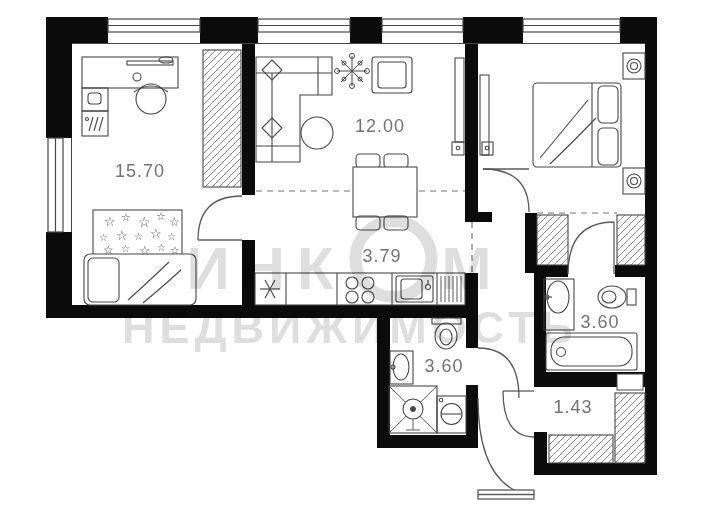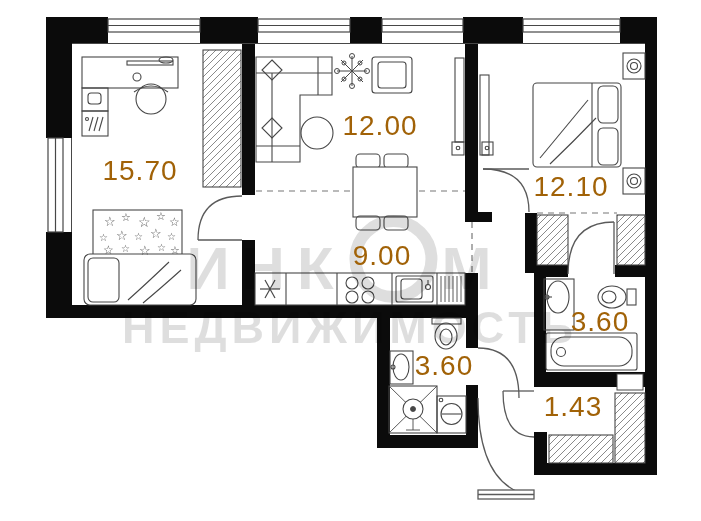--- a/index.html
+++ b/index.html
@@ -1,20 +1,20 @@
 <!DOCTYPE html>
 <html><head>
 <meta charset="utf-8">
 <style>
   html,body{margin:0;padding:0;background:#fff;}
   body{font-family:"Liberation Sans","DejaVu Sans",sans-serif;}
   .plan{position:relative;width:701px;height:521px;background:#fff;overflow:hidden;}
   .plan svg{position:absolute;left:0;top:0;}
-  .room-label{position:absolute;transform:translate(-50%,-50%);font-size:28px;
-    letter-spacing:1px;color:#a16207;white-space:nowrap;z-index:3;}
+  .room-label{position:absolute;transform:translate(-50%,-50%);font-size:18px;
+    letter-spacing:1px;color:#737373;white-space:nowrap;z-index:3;}
   .watermark{position:absolute;left:0;top:0;width:100%;height:100%;pointer-events:none;z-index:2;}
   .wm-line1{position:absolute;left:345px;top:259px;transform:translate(-50%,-50%);
     font-size:60px;font-weight:700;letter-spacing:12px;color:rgba(0,0,0,0.13);white-space:nowrap;}
   .wm-line2{position:absolute;left:350px;top:328px;transform:translate(-50%,-50%);
     font-size:45px;font-weight:700;letter-spacing:5px;color:rgba(0,0,0,0.13);white-space:nowrap;}
   .wm-o{display:inline-block;box-sizing:border-box;width:88px;height:88px;
     border:12px solid rgba(0,0,0,0.13);border-radius:50%;vertical-align:-14px;margin:0 4px;}
 </style>
 </head>
 <body>
@@ -323,22 +323,21 @@
       <rect x="437" y="396" width="29" height="37"></rect>
       <circle cx="451.5" cy="414" r="10.5"></circle>
       <line x1="441.5" y1="414" x2="461.5" y2="414"></line>
       <circle cx="441" cy="400" r="1.8"></circle>
     </g>
   </g>
 </svg>
 
 <div class="room-label" style="left:140px;top:171px">15.70</div>
 <div class="room-label" style="left:380px;top:126px">12.00</div>
-<div class="room-label" style="left:571px;top:187px">12.10</div>
-<div class="room-label" style="left:382px;top:256px">9.00</div>
+<div class="room-label" style="left:382px;top:256px">3.79</div>
 <div class="room-label" style="left:600px;top:322px">3.60</div>
 <div class="room-label" style="left:444px;top:366px">3.60</div>
 <div class="room-label" style="left:573px;top:407px">1.43</div>
 
 <div class="watermark">
   <div class="wm-line1"><span>ИНК</span><span class="wm-o"></span><span>М</span></div>
   <div class="wm-line2">НЕДВИЖИМОСТЬ</div>
 </div>
 </div>
 

